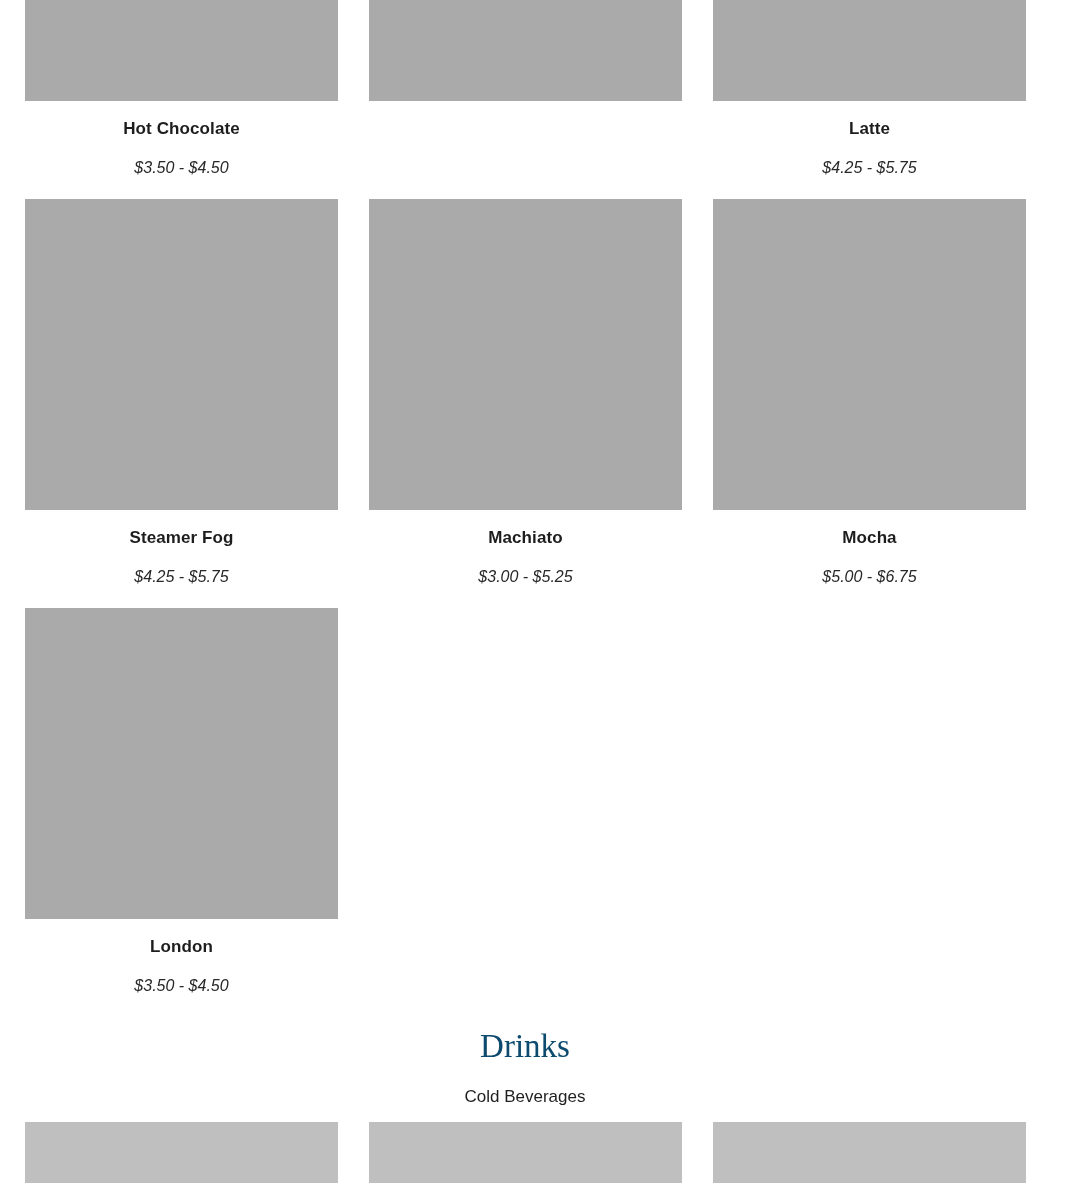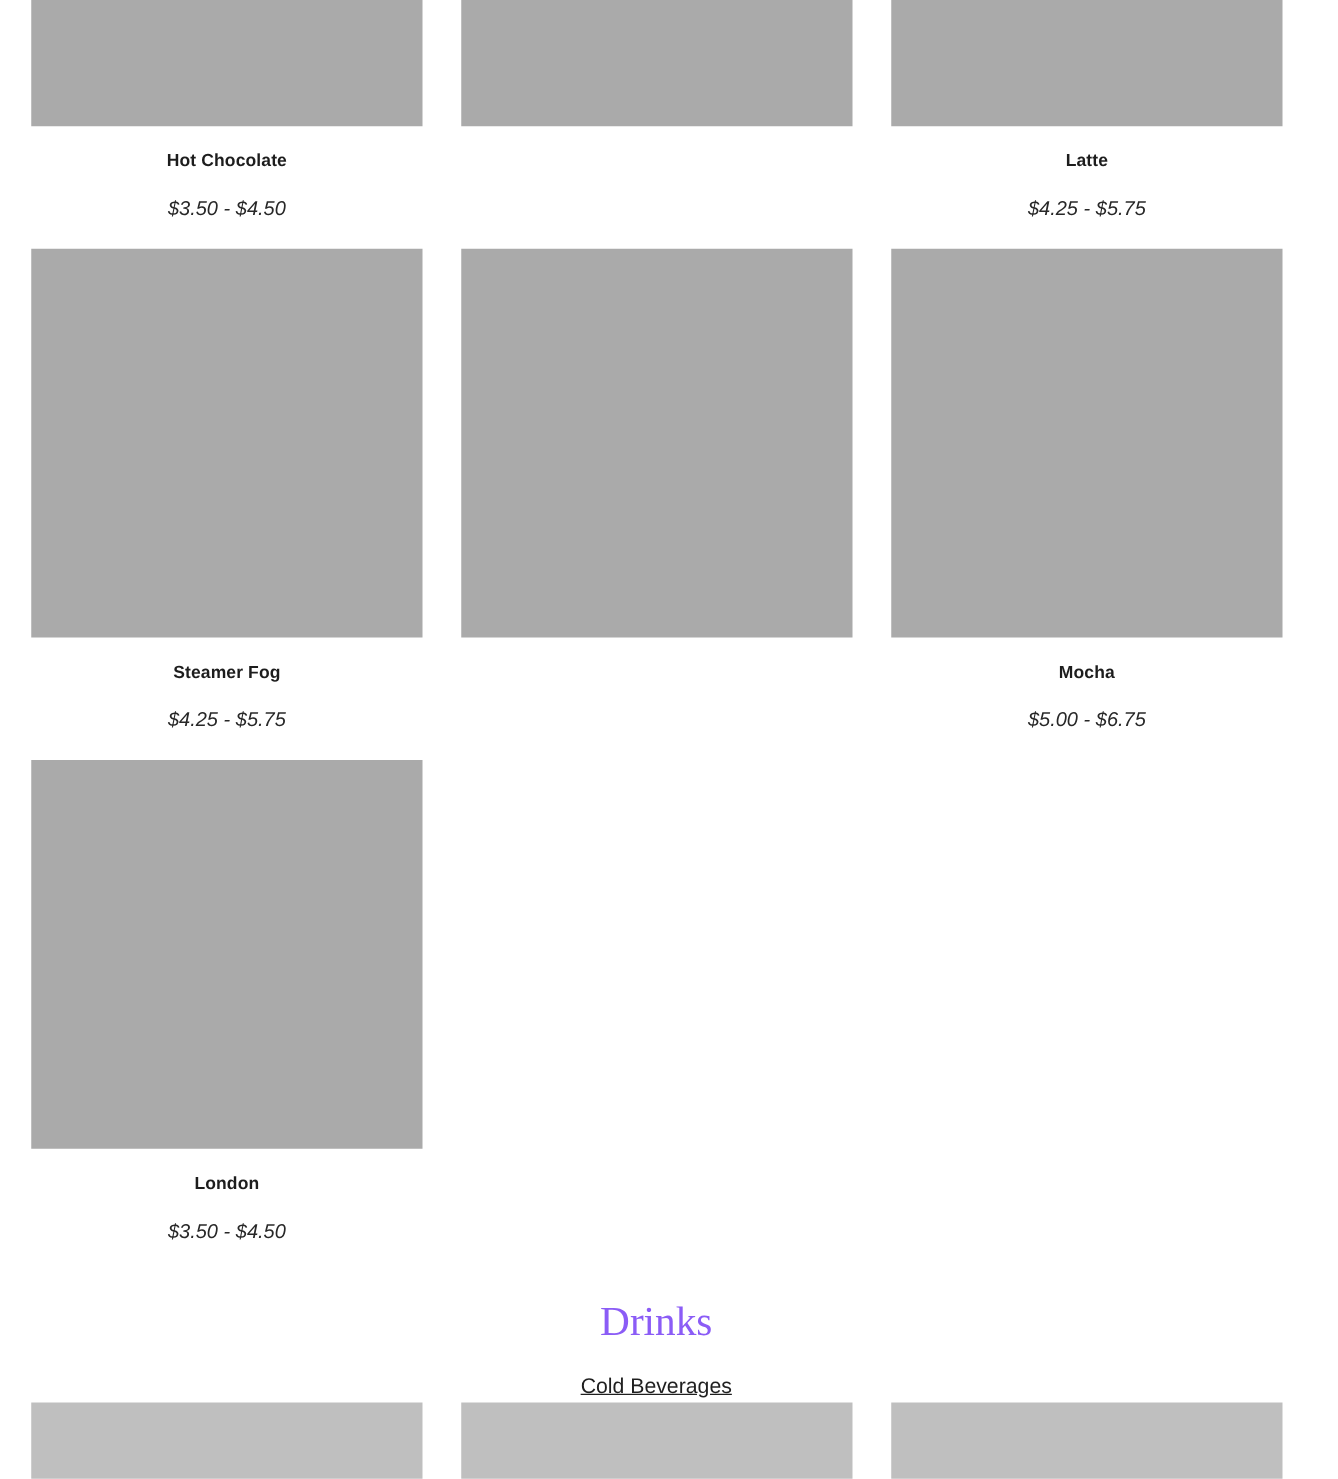--- a/index.html
+++ b/index.html
@@ -43,21 +43,21 @@
     height: 311px;
     background: #aaaaaa;
     display: block;
   }
   .card-text {
     padding-top: 17px;
     padding-bottom: 21px;
     text-align: center;
   }
   .card-name {
-    font-size: 14px;
+    font-size: 17px;
     font-weight: bold;
     color: #1d1d1d;
     line-height: 21px;
     letter-spacing: 0.1px;
   }
   .card-price {
     font-size: 16px;
     font-style: italic;
     color: #282828;
     line-height: 21px;
@@ -69,32 +69,31 @@
     position: absolute;
     left: 0;
     top: 1022px;
     width: 1050px;
     text-align: center;
   }
   .section-title {
     font-family: "Liberation Serif", serif;
     font-size: 33px;
     font-weight: normal;
-    color: #8b5cf6;
+    color: #0c4a6e;
     line-height: 40px;
-    margin: 16px;
+    margin: 4px;
   }
   .section-subtitle {
     font-family: "Liberation Sans", sans-serif;
     font-size: 17px;
     font-weight: normal;
     color: #1f1f1f;
     line-height: 22px;
     margin-top: 20px;
-    text-decoration: underline;
   }
 
   
   .cold-grid {
     position: absolute;
     left: 25px;
     top: 1122px;
     width: 1000px;
     display: flex;
   }
@@ -140,20 +139,24 @@
   <div class="grid-row">
     <div class="menu-card">
       <div class="card-image"></div>
       <div class="card-text">
         <div class="card-name">Steamer Fog</div>
         <div class="card-price">$4.25 - $5.75</div>
       </div>
     </div>
     <div class="menu-card">
       <div class="card-image"></div>
+      <div class="card-text">
+        <div class="card-name">Machiato</div>
+        <div class="card-price">$3.00 - $5.25</div>
+      </div>
     </div>
     <div class="menu-card">
       <div class="card-image"></div>
       <div class="card-text">
         <div class="card-name">Mocha</div>
         <div class="card-price">$5.00 - $6.75</div>
       </div>
     </div>
   </div>
 

